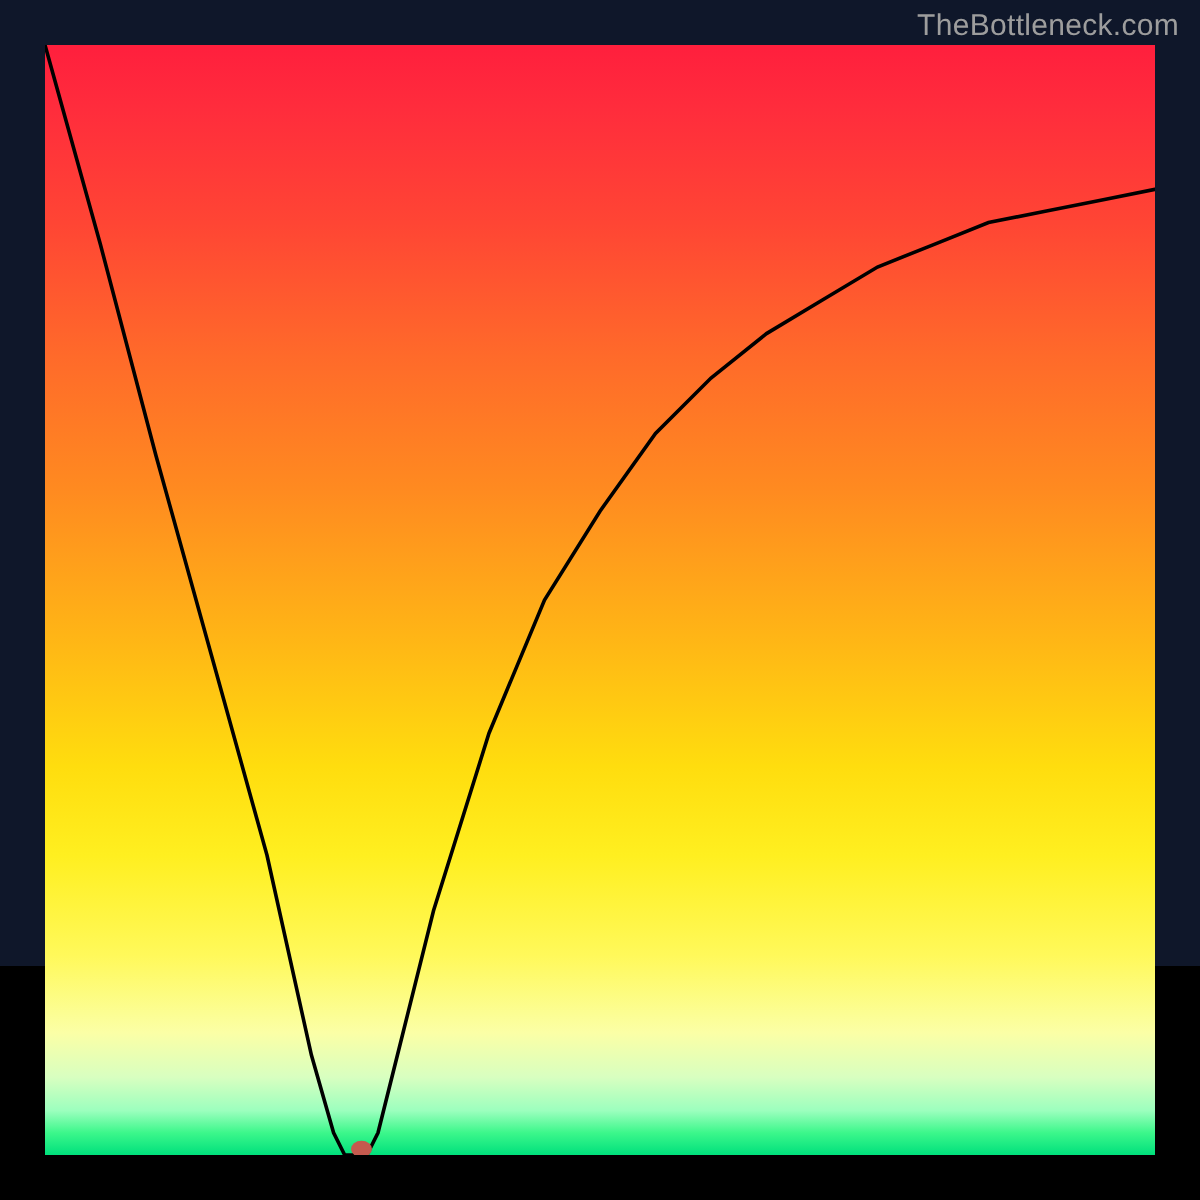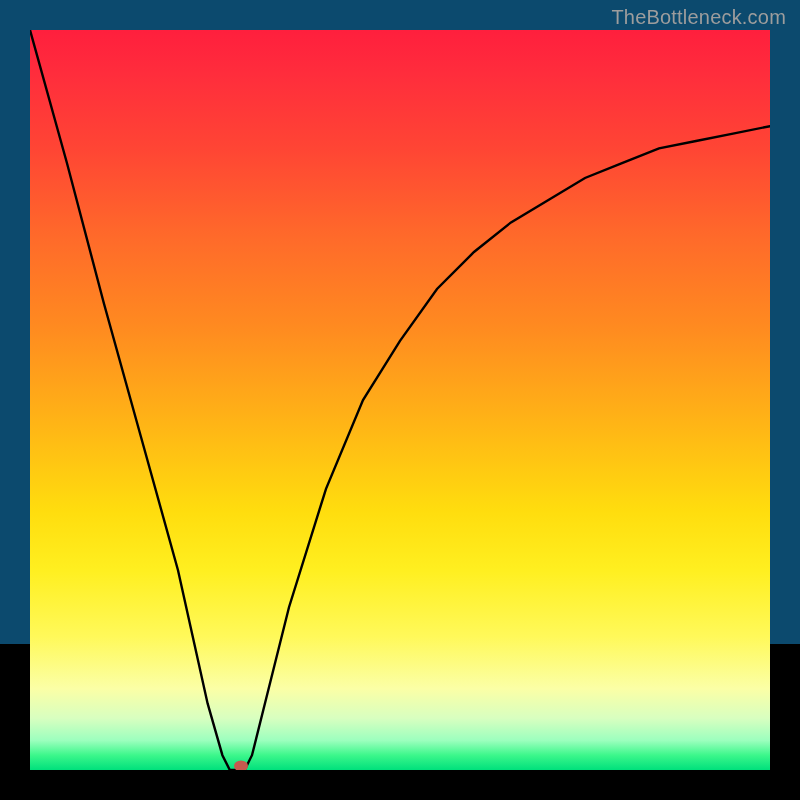--- a/index.html
+++ b/index.html
@@ -8,21 +8,21 @@
     width: 800px;
     height: 800px;
     background: #000;
     font-family: Arial, Helvetica, sans-serif;
     overflow: hidden;
   }
   .stage {
     position: relative;
     width: 800px;
     height: 644px;
-    background: #0c4a6e;
+    background: #0f172a;
   }
   .plot-area {
     position: absolute;
     left: 30px;
     top: 30px;
     width: 740px;
     height: 740px;
     overflow: hidden;
   }
   .gradient {

